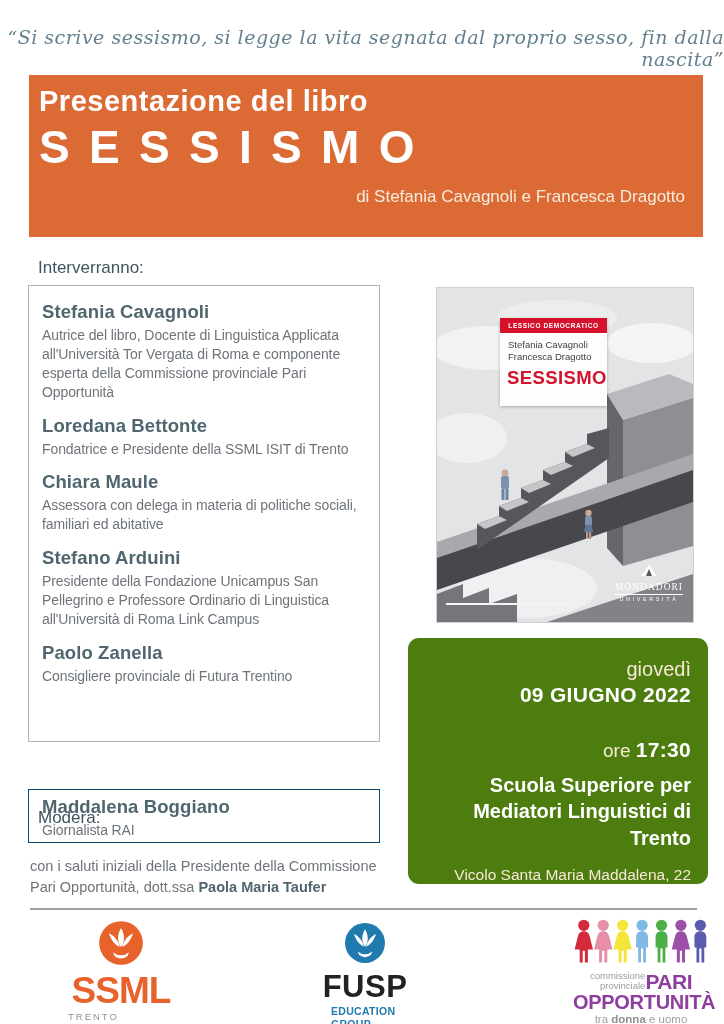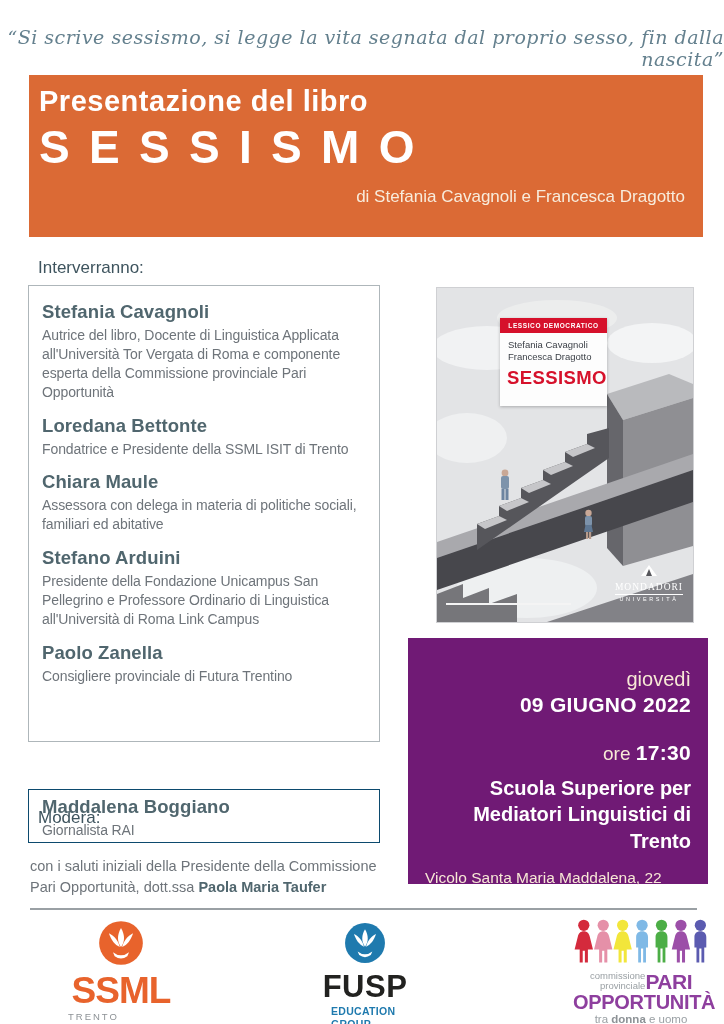--- a/index.html
+++ b/index.html
@@ -43,28 +43,28 @@
               letter-spacing:.6px;text-align:center;line-height:15px;}
   .cover-authors{padding:6px 0 0 8px;font-size:9.5px;line-height:1.3;color:#3a3f46;}
   .cover-title{padding:3px 0 0 7px;font-size:18.5px;font-weight:bold;color:#d6112b;letter-spacing:.4px;}
   .cover-publisher{position:absolute;right:10px;bottom:20px;text-align:center;color:#fff;}
   .cover-publisher .mond{font-family:"Liberation Serif",serif;font-size:9.5px;letter-spacing:1px;margin-top:2px;}
   .cover-publisher .univ{font-size:5.5px;letter-spacing:2.6px;margin-top:2px;
                          border-top:.5px solid #fff;padding-top:1.5px;}
   .cover-line{position:absolute;left:9px;bottom:17px;width:125px;height:2px;background:#f4f4f4;}
 
   
-  .event{position:absolute;left:408px;top:638px;width:300px;height:246px;background:#701a75;
-         box-sizing:border-box;padding:30px 17px;color:#fff;text-align:right;}
+  .event{position:absolute;left:408px;top:638px;width:300px;height:246px;background:#4d7c0f;
+         box-sizing:border-box;padding:20px 17px;color:#fff;text-align:right;border-radius:11px;}
   .event .day{font-size:20px;color:#f8e9d6;}
   .event .date{font-size:21px;font-weight:bold;margin-top:2px;letter-spacing:.3px;}
-  .event .time{margin-top:24px;font-size:19px;color:#f8e9d6;}
+  .event .time{margin-top:31px;font-size:19px;color:#f8e9d6;}
   .event .time b{font-size:21px;color:#fff;letter-spacing:.3px;}
   .event .venue{margin-top:10px;font-size:20px;font-weight:bold;line-height:1.32;}
-  .event .address{margin-top:15px;font-size:15.5px;color:#f8e8d6;text-align:left;}
+  .event .address{margin-top:15px;font-size:15.5px;color:#f8e8d6;text-align:right;}
 
   
   .divider{position:absolute;left:30px;top:908px;width:667px;height:1.5px;background:#9aa0a4;}
   .logo-ssml{position:absolute;left:46px;top:920px;width:150px;text-align:center;}
   .logo-ssml .wordmark{font-size:37px;font-weight:800;color:#e8632c;letter-spacing:-1px;line-height:1;margin-top:2px;}
   .logo-ssml .sub{font-size:9.5px;color:#8d9296;letter-spacing:2px;text-align:left;padding-left:22px;margin-top:2px;}
   .logo-fusp{position:absolute;left:305px;top:922px;width:120px;text-align:center;}
   .logo-fusp .wordmark{font-size:31px;font-weight:bold;color:#222220;letter-spacing:.5px;line-height:1;margin-top:3px;}
   .logo-fusp .sub{font-size:10.5px;font-weight:bold;color:#1f7aae;text-align:left;padding-left:26px;
                   line-height:1.25;margin-top:3px;letter-spacing:.3px;}

